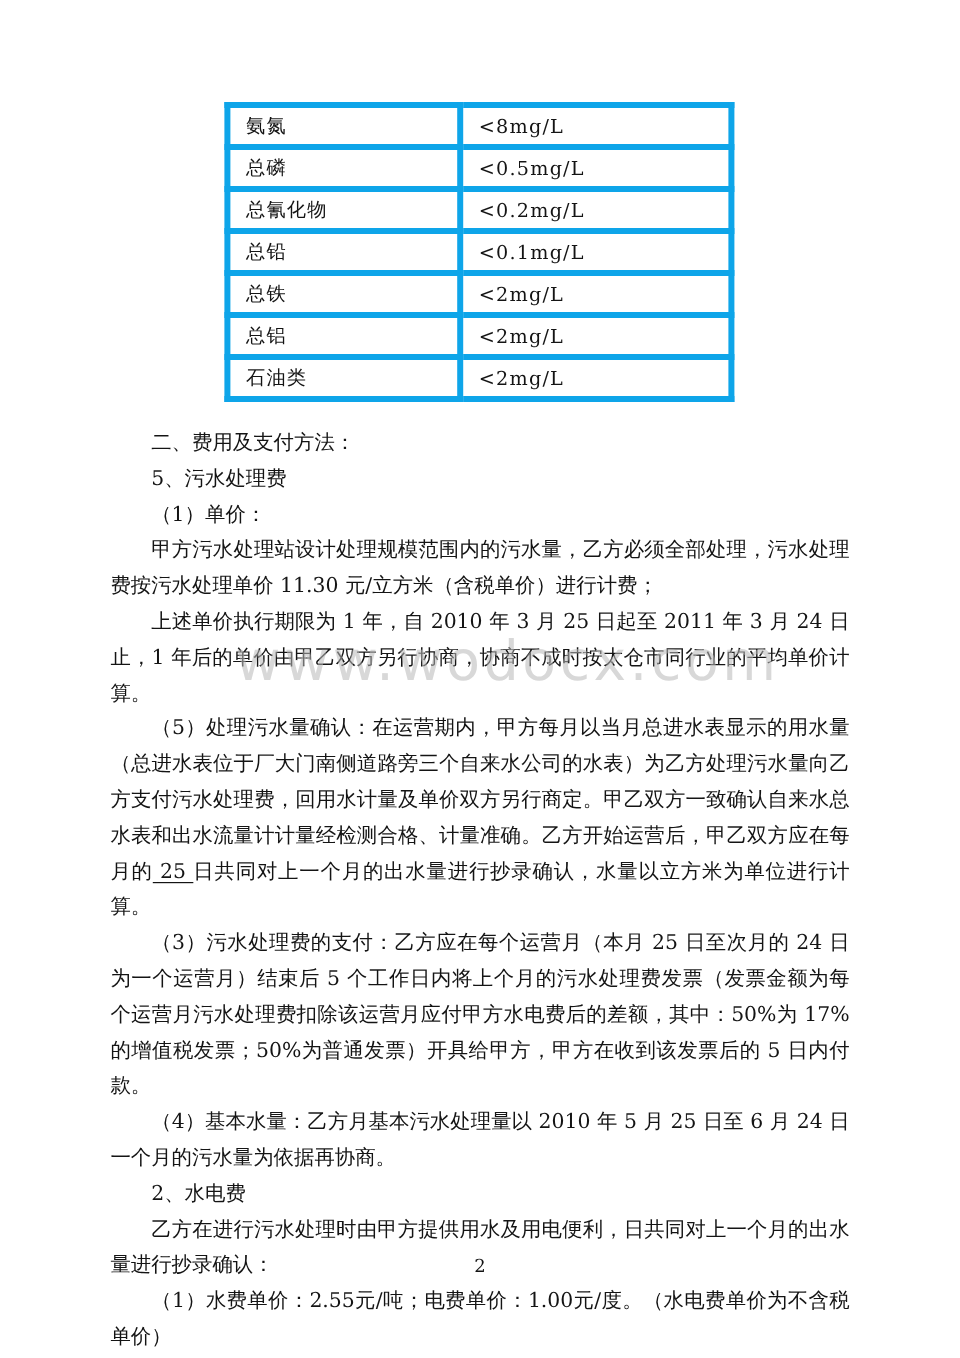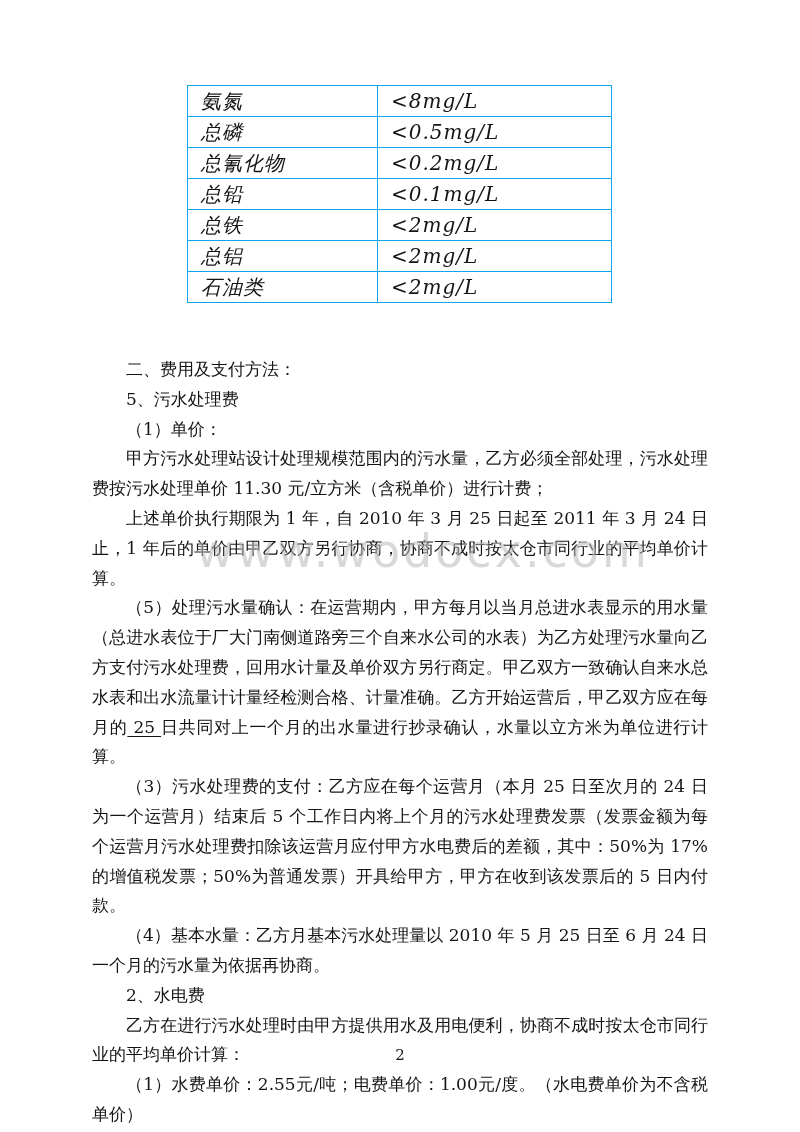--- a/index.html
+++ b/index.html
@@ -6,22 +6,22 @@
   .page {
     position:relative; width:800px; height:1132px; background:#ffffff;
     font-family:"DejaVu Serif","Liberation Serif",serif;
     color:#141414; overflow:hidden;
   }
   table.limits {
     position:absolute; left:187px; top:85px; width:425px;
     border-collapse:collapse; table-layout:fixed;
   }
   table.limits td {
-    border:1px solid #0ea5e9; height:30px; font-size:20px;
-    vertical-align:middle; padding:0 0 0 13px; letter-spacing:1px;font-style:italic;
+    border:5px solid #0ea5e9; height:30px; font-size:16px;
+    vertical-align:middle; padding:0 0 0 13px; letter-spacing:1px;
   }
   td.c1 { width:176px; }
   td.c2 { letter-spacing:0; }
   .body-text {
     position:absolute; left:92px; top:355px; width:616px;
     font-size:17px; line-height:29.8px; text-align:justify;
   }
   .para { margin:0; text-indent:2em; }
   .para.bold { font-weight:normal; }
   .u { text-decoration:underline; text-underline-offset:3px; }
@@ -79,19 +79,19 @@
   <div class="body-text">
       <p class="para bold"><span>二、费用及支付方法：</span></p>
       <p class="para"><span>5、污水处理费</span></p>
       <p class="para"><span>（1）单价：</span></p>
       <p class="para"><span>甲方污水处理站设计处理规模范围内的污水量，乙方必须全部处理，污水处理费按污水处理单价 11.30 元/立方米（含税单价）进行计费；</span></p>
       <p class="para"><span>上述单价执行期限为 1 年，自 2010 年 3 月 25 日起至 2011 年 3 月 24 日止，1 年后的单价由甲乙双方另行协商，协商不成时按太仓市同行业的平均单价计算。</span></p>
       <p class="para"><span>（5）处理污水量确认：在运营期内，甲方每月以当月总进水表显示的用水量　（总进水表位于厂大门南侧道路旁三个自来水公司的水表）为乙方处理污水量向乙方支付污水处理费，回用水计量及单价双方另行商定。甲乙双方一致确认自来水总水表和出水流量计计量经检测合格、计量准确。乙方开始运营后，甲乙双方应在每月的</span><span class="u"> 25 </span><span>日共同对上一个月的出水量进行抄录确认，水量以立方米为单位进行计算。</span></p>
       <p class="para"><span>（3）污水处理费的支付：乙方应在每个运营月（本月 25 日至次月的 24 日为一个运营月）结束后 5 个工作日内将上个月的污水处理费发票（发票金额为每个运营月污水处理费扣除该运营月应付甲方水电费后的差额，其中：50%为 17%的增值税发票；50%为普通发票）开具给甲方，甲方在收到该发票后的 5 日内付款。</span></p>
       <p class="para"><span>（4）基本水量：乙方月基本污水处理量以 2010 年 5 月 25 日至 6 月 24 日一个月的污水量为依据再协商。</span></p>
       <p class="para"><span>2、水电费</span></p>
-      <p class="para"><span>乙方在进行污水处理时由甲方提供用水及用电便利，协商不成时按太仓市同行业的平均单价计算：</span></p>
+      <p class="para"><span>乙方在进行污水处理时由甲方提供用水及用电便利，日共同对上一个月的出水量进行抄录确认：</span></p>
       <p class="para"><span>（1）水费单价：2.55元/吨；电费单价：1.00元/度。（水电费单价为不含税单价）</span></p>
     </div>
 
   <div class="footer">2</div>
 
 </div>
 
 </body></html>

